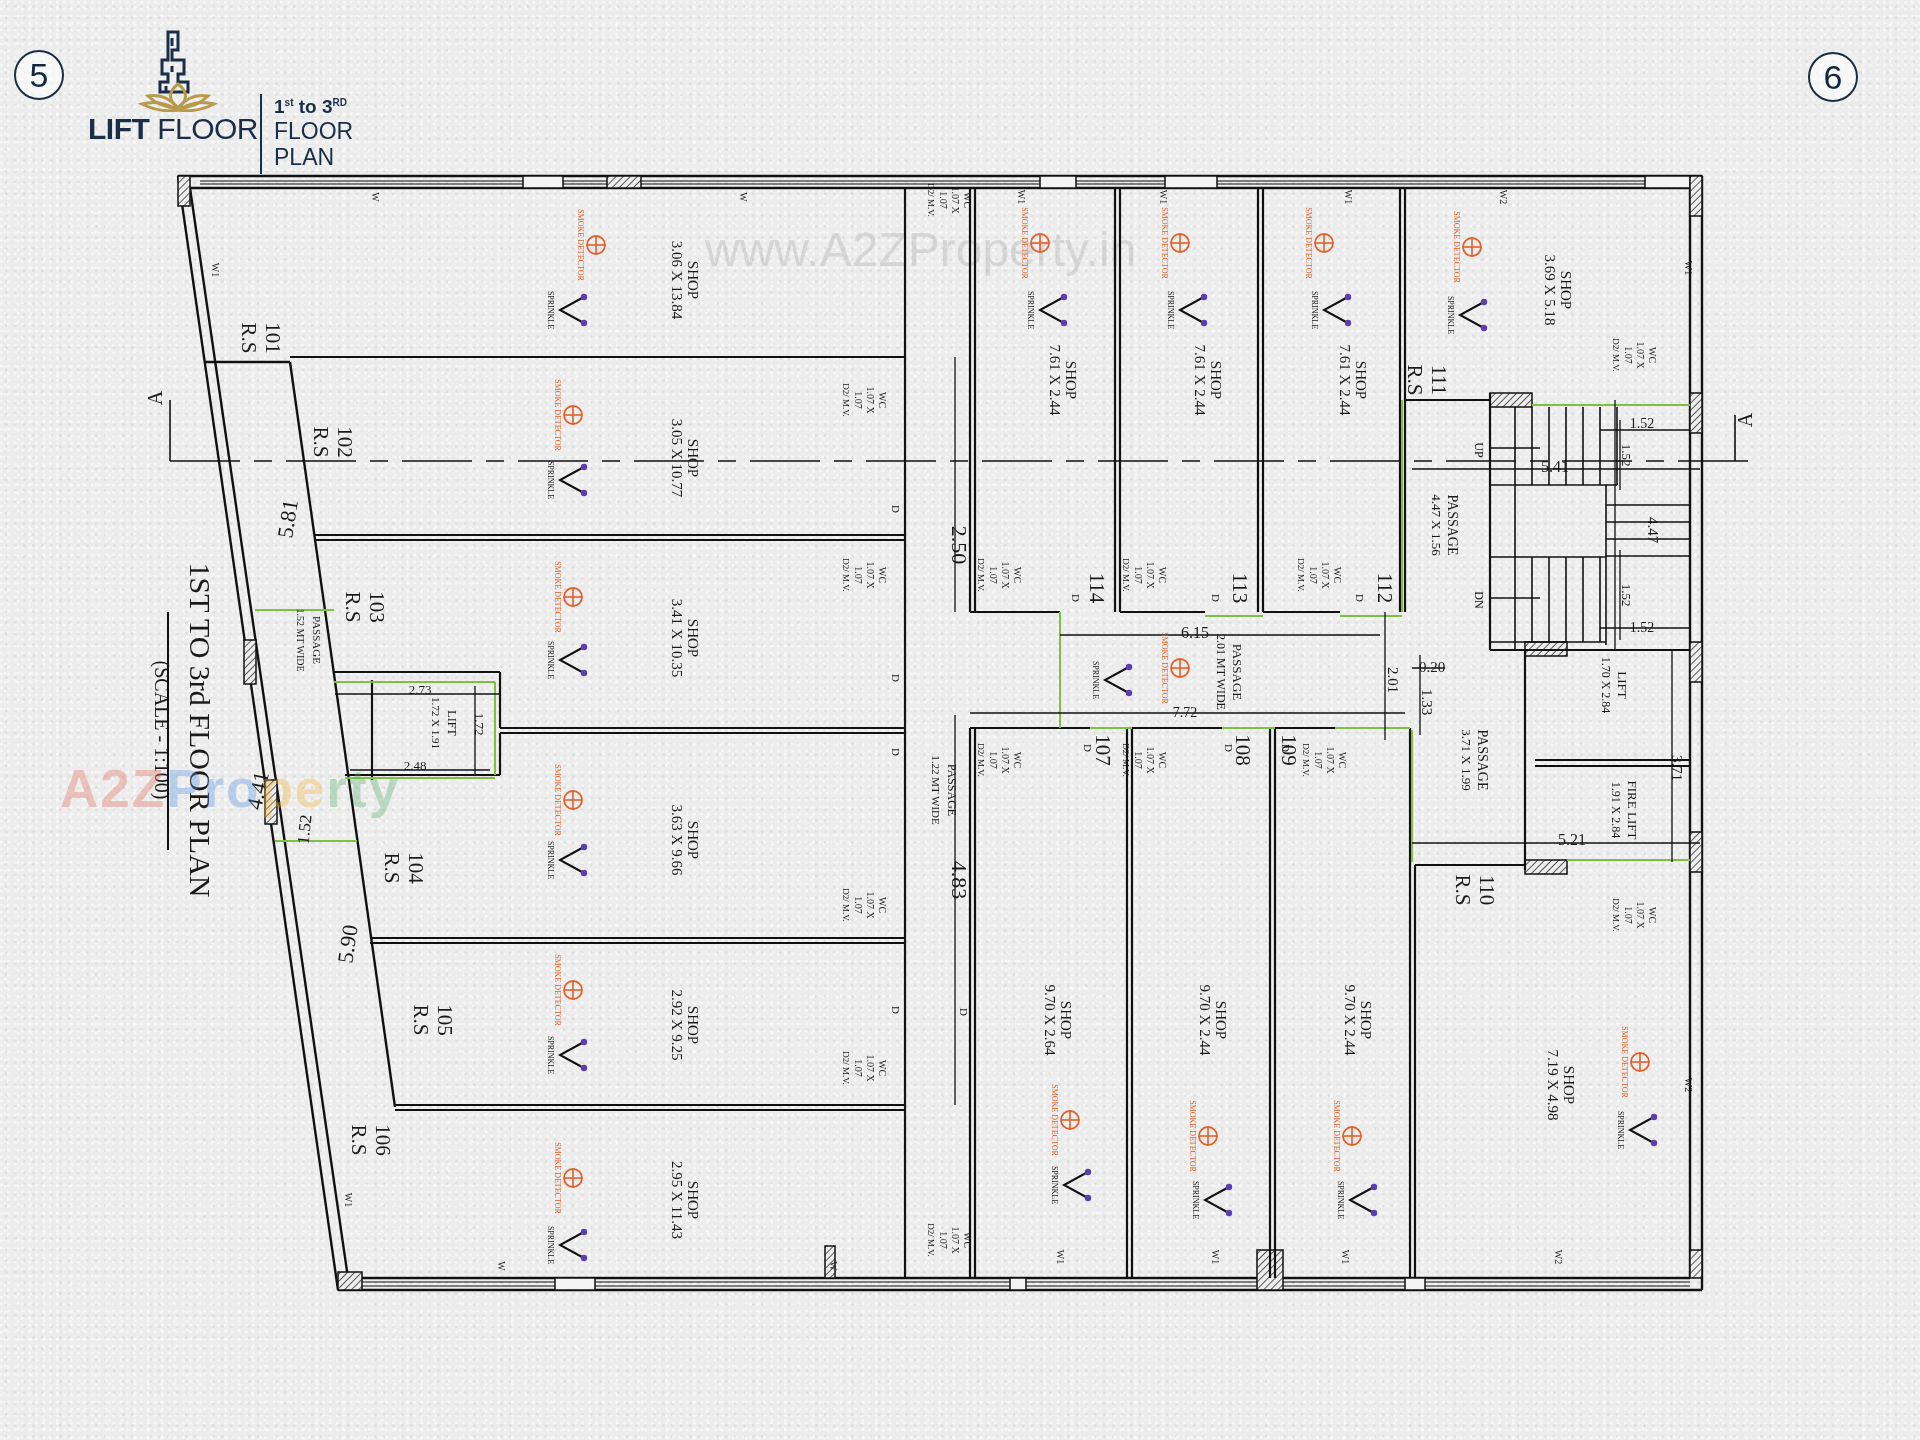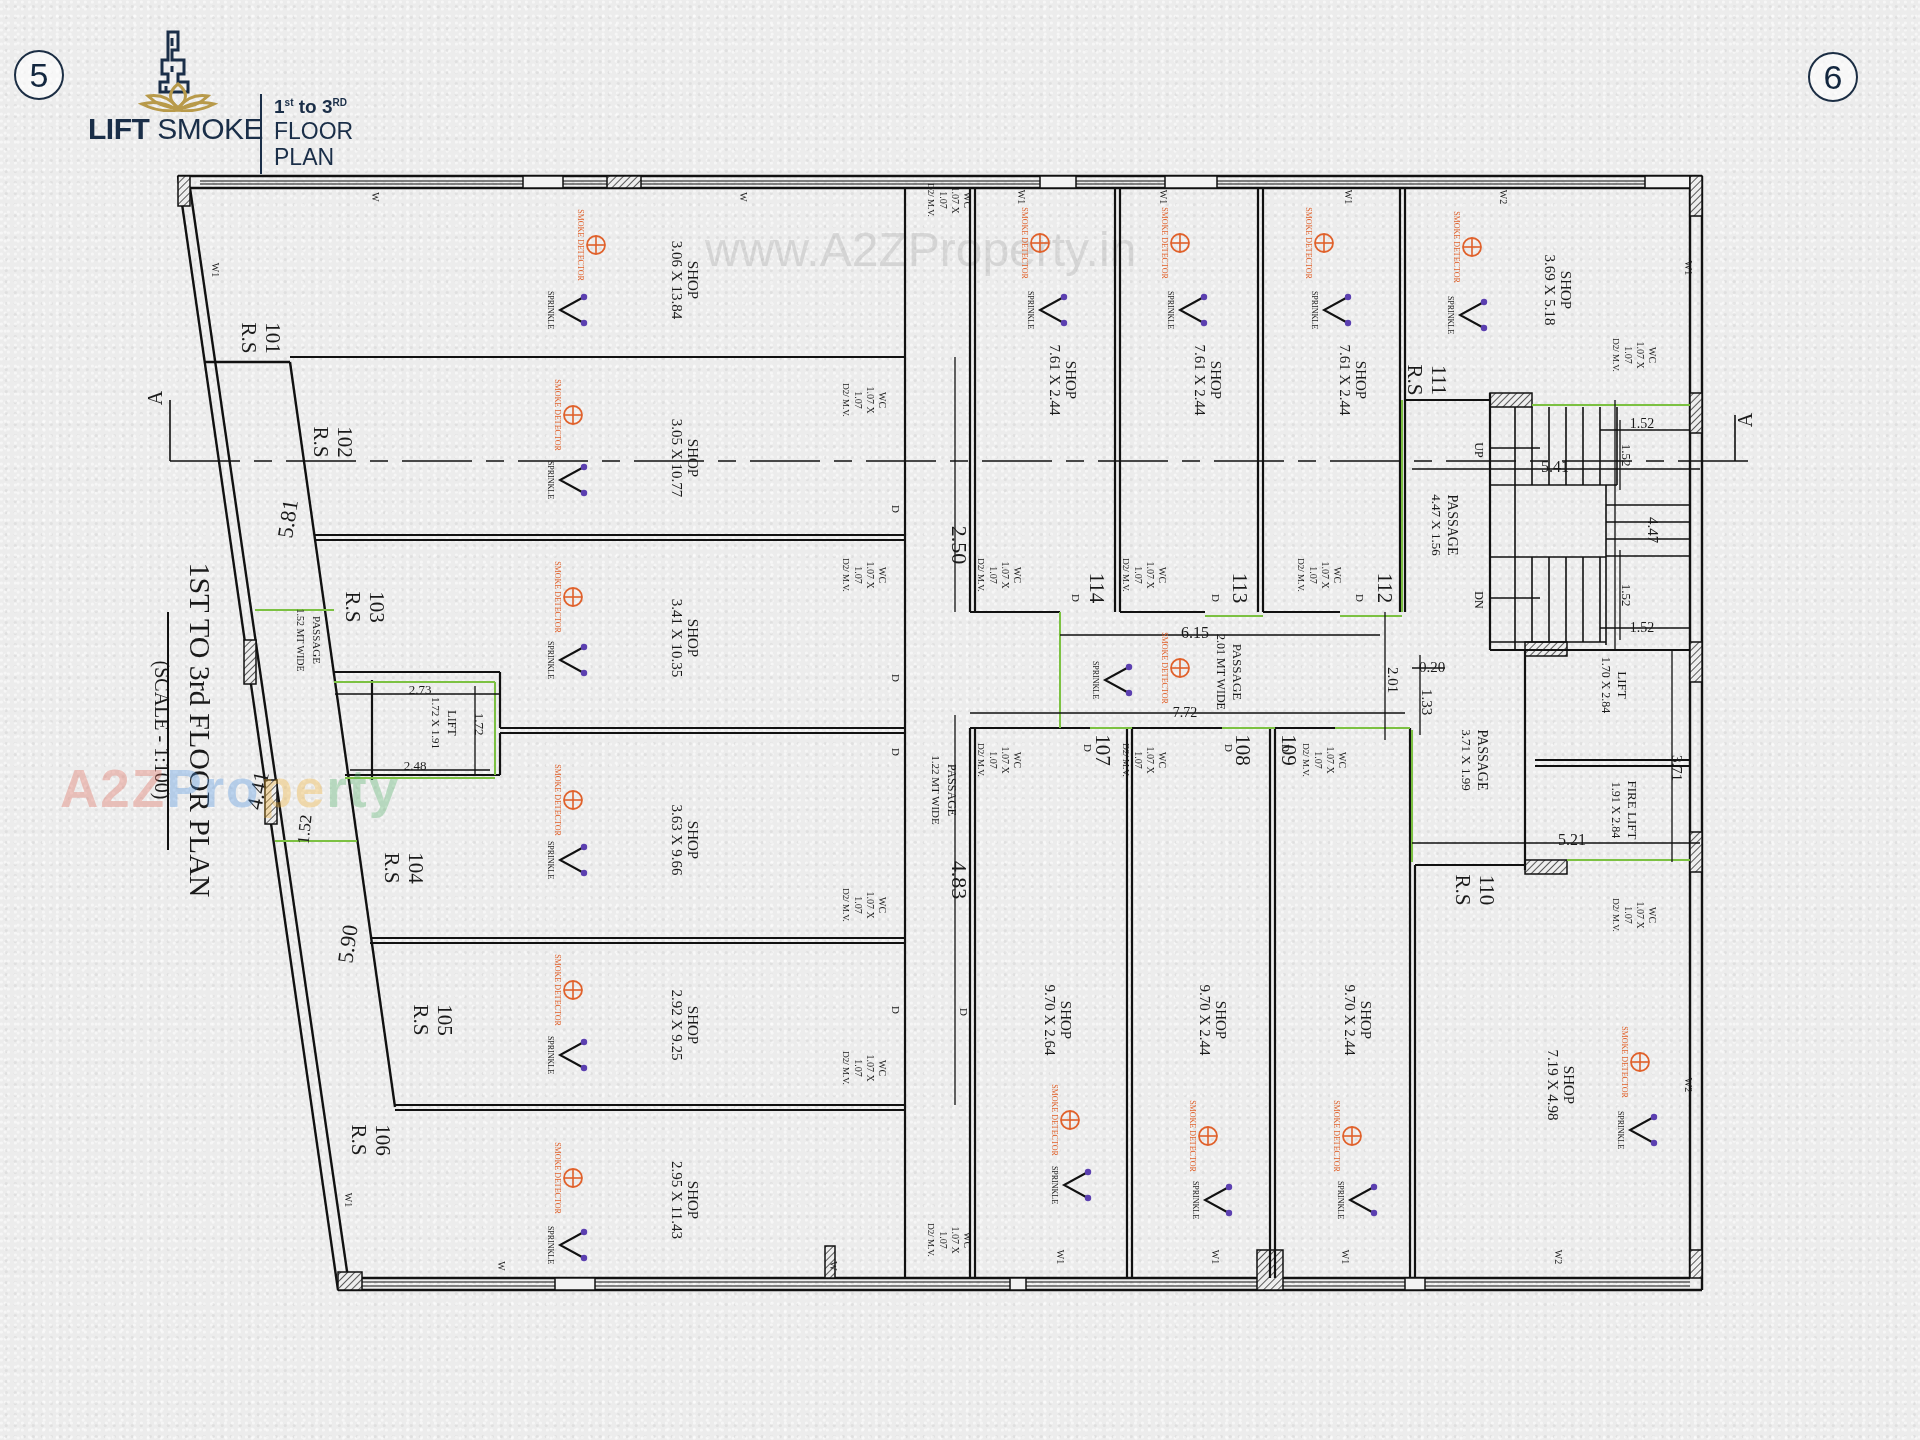--- a/index.html
+++ b/index.html
@@ -43,21 +43,21 @@
       <path d="M34 12 v8 M34 40 v6 M28 60 v6"></path>
     </g>
     <g fill="none" stroke="#b89a4a" stroke-width="3">
       <path d="M40 82 C30 74 30 66 40 58 C50 66 50 74 40 82z"></path>
       <path d="M40 82 C26 82 16 76 10 70 C22 68 32 72 40 82z"></path>
       <path d="M40 82 C54 82 64 76 70 70 C58 68 48 72 40 82z"></path>
       <path d="M40 84 C28 86 16 84 4 78 C18 74 30 78 40 84z"></path>
       <path d="M40 84 C52 86 64 84 76 78 C62 74 50 78 40 84z"></path>
     </g>
   </svg>
-  <div class="brand-name"><b>LIFT</b><span> SMOKE</span></div>
+  <div class="brand-name"><b>LIFT</b><span> FLOOR</span></div>
   <div class="brand-sep"></div>
   <div class="brand-sub">
     <div class="l1"><span>1</span><sup>st</sup><span> to 3</span><sup>RD</sup></div>
     <div class="l2">FLOOR PLAN</div>
   </div>
 </div>
 
 <div class="url-mark">www.A2ZProperty.in</div>
 
 <svg id="plan" width="1920" height="1440" viewBox="0 0 1920 1440">

